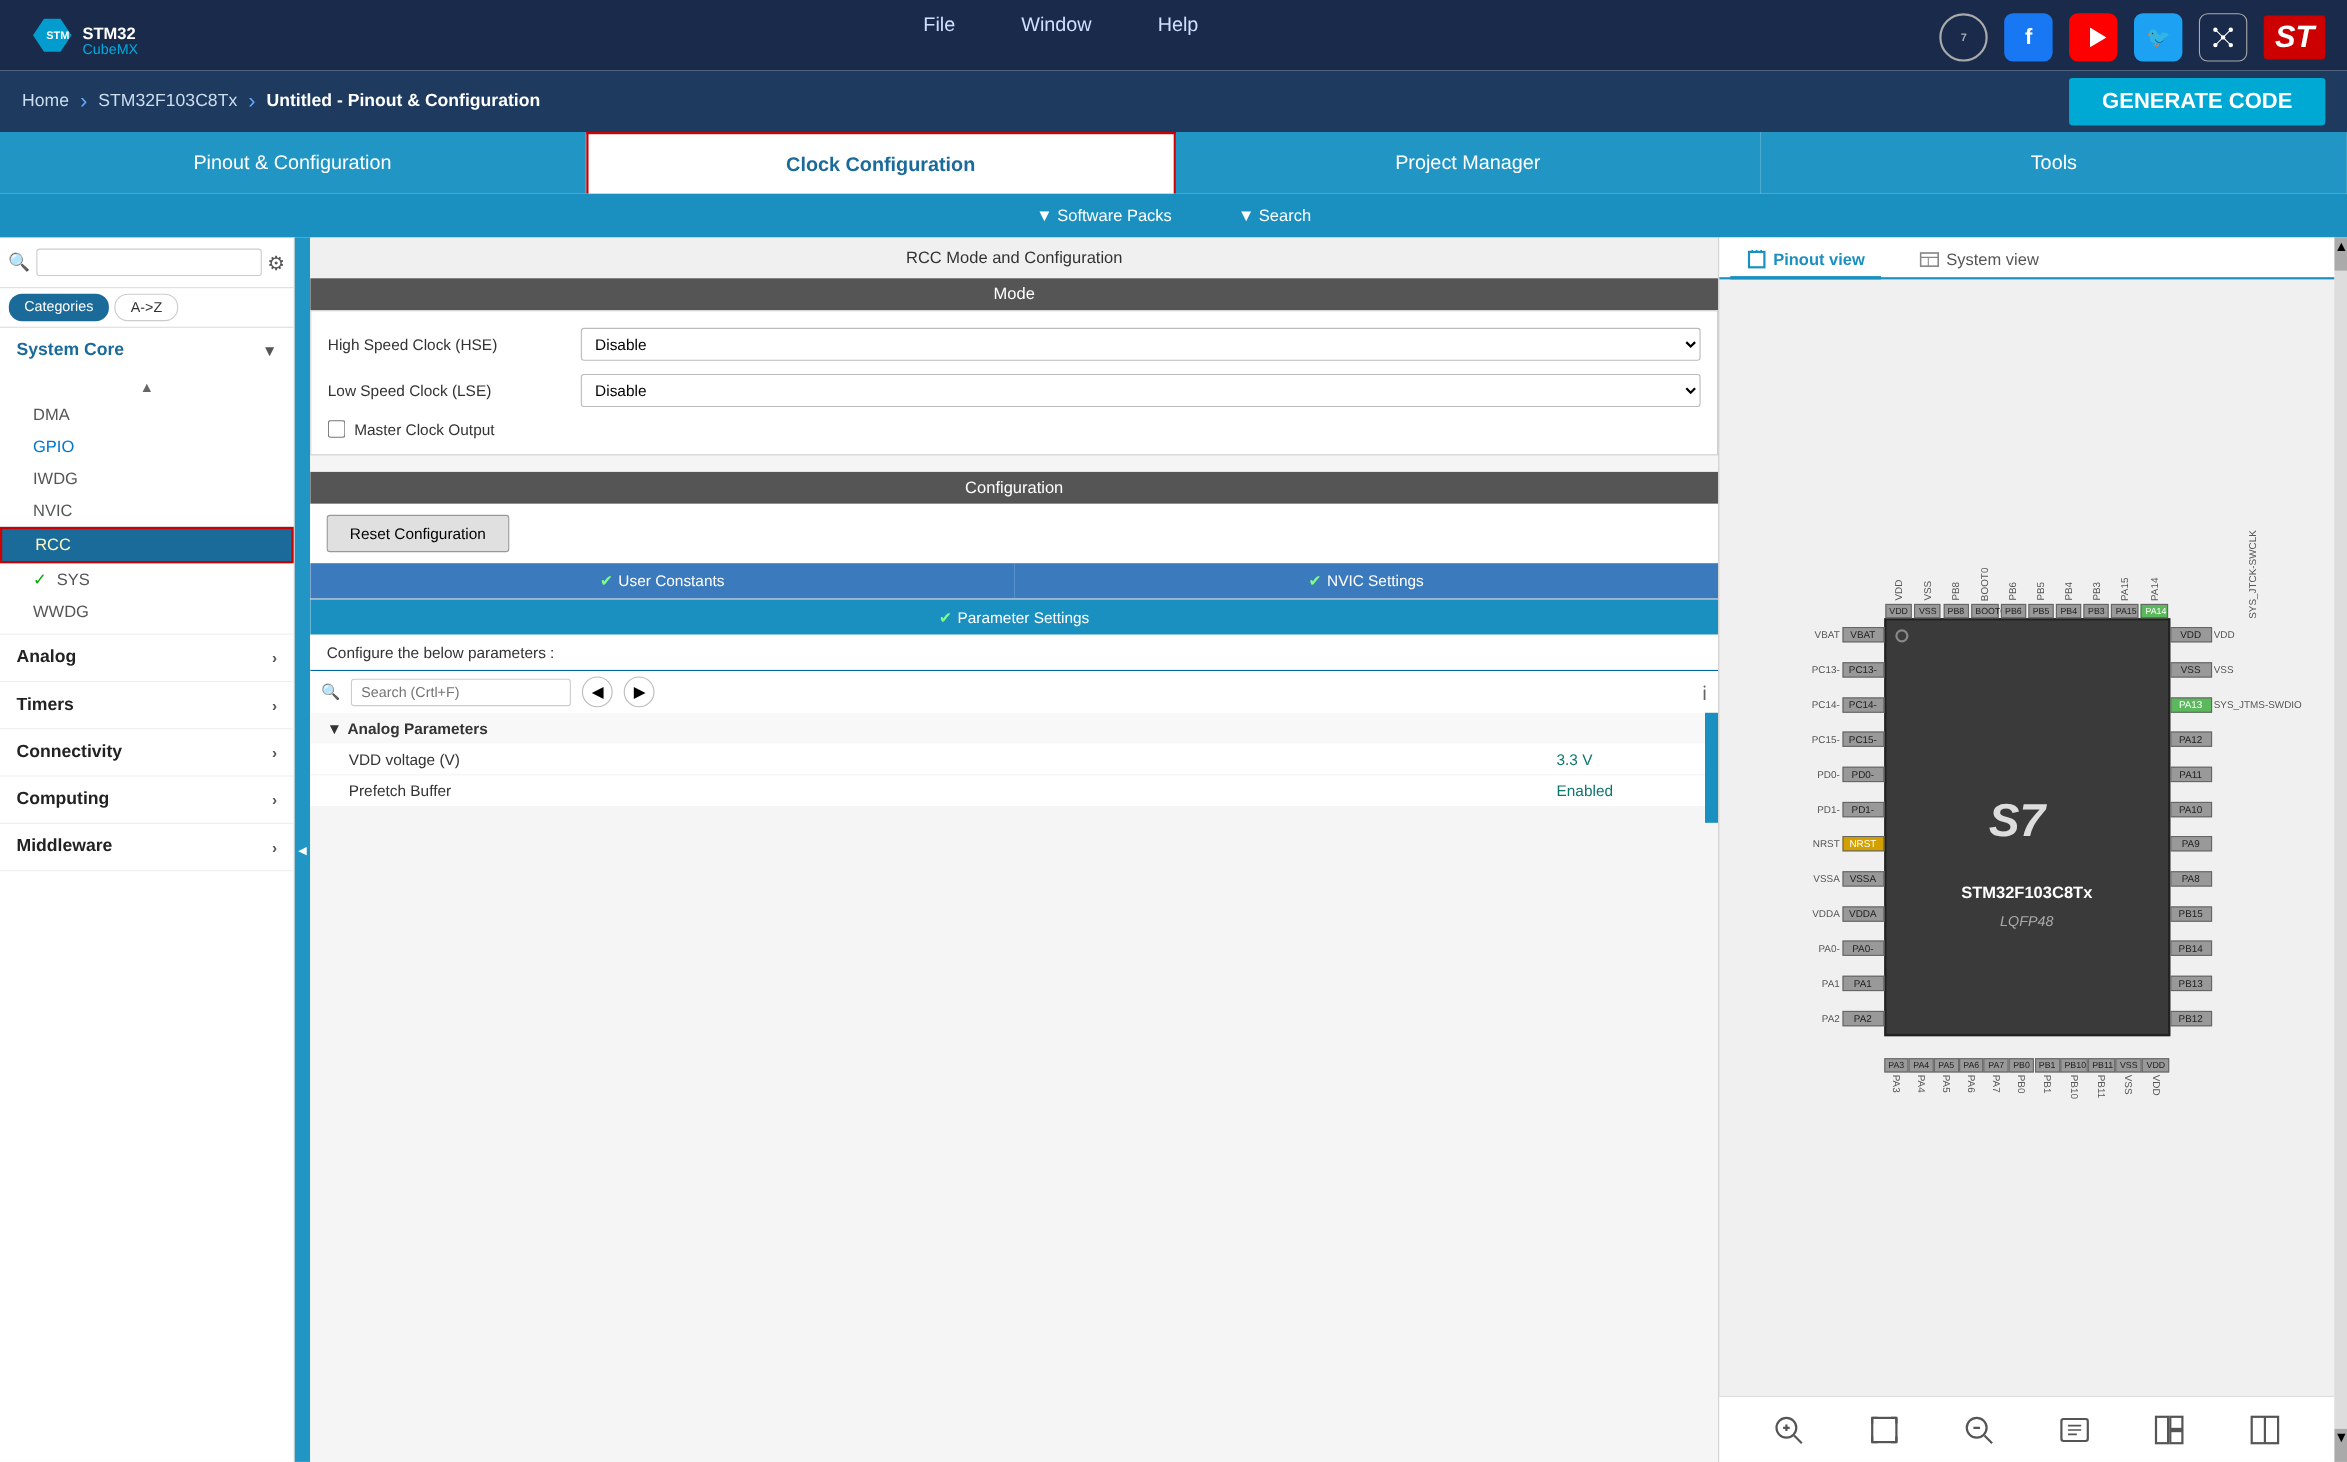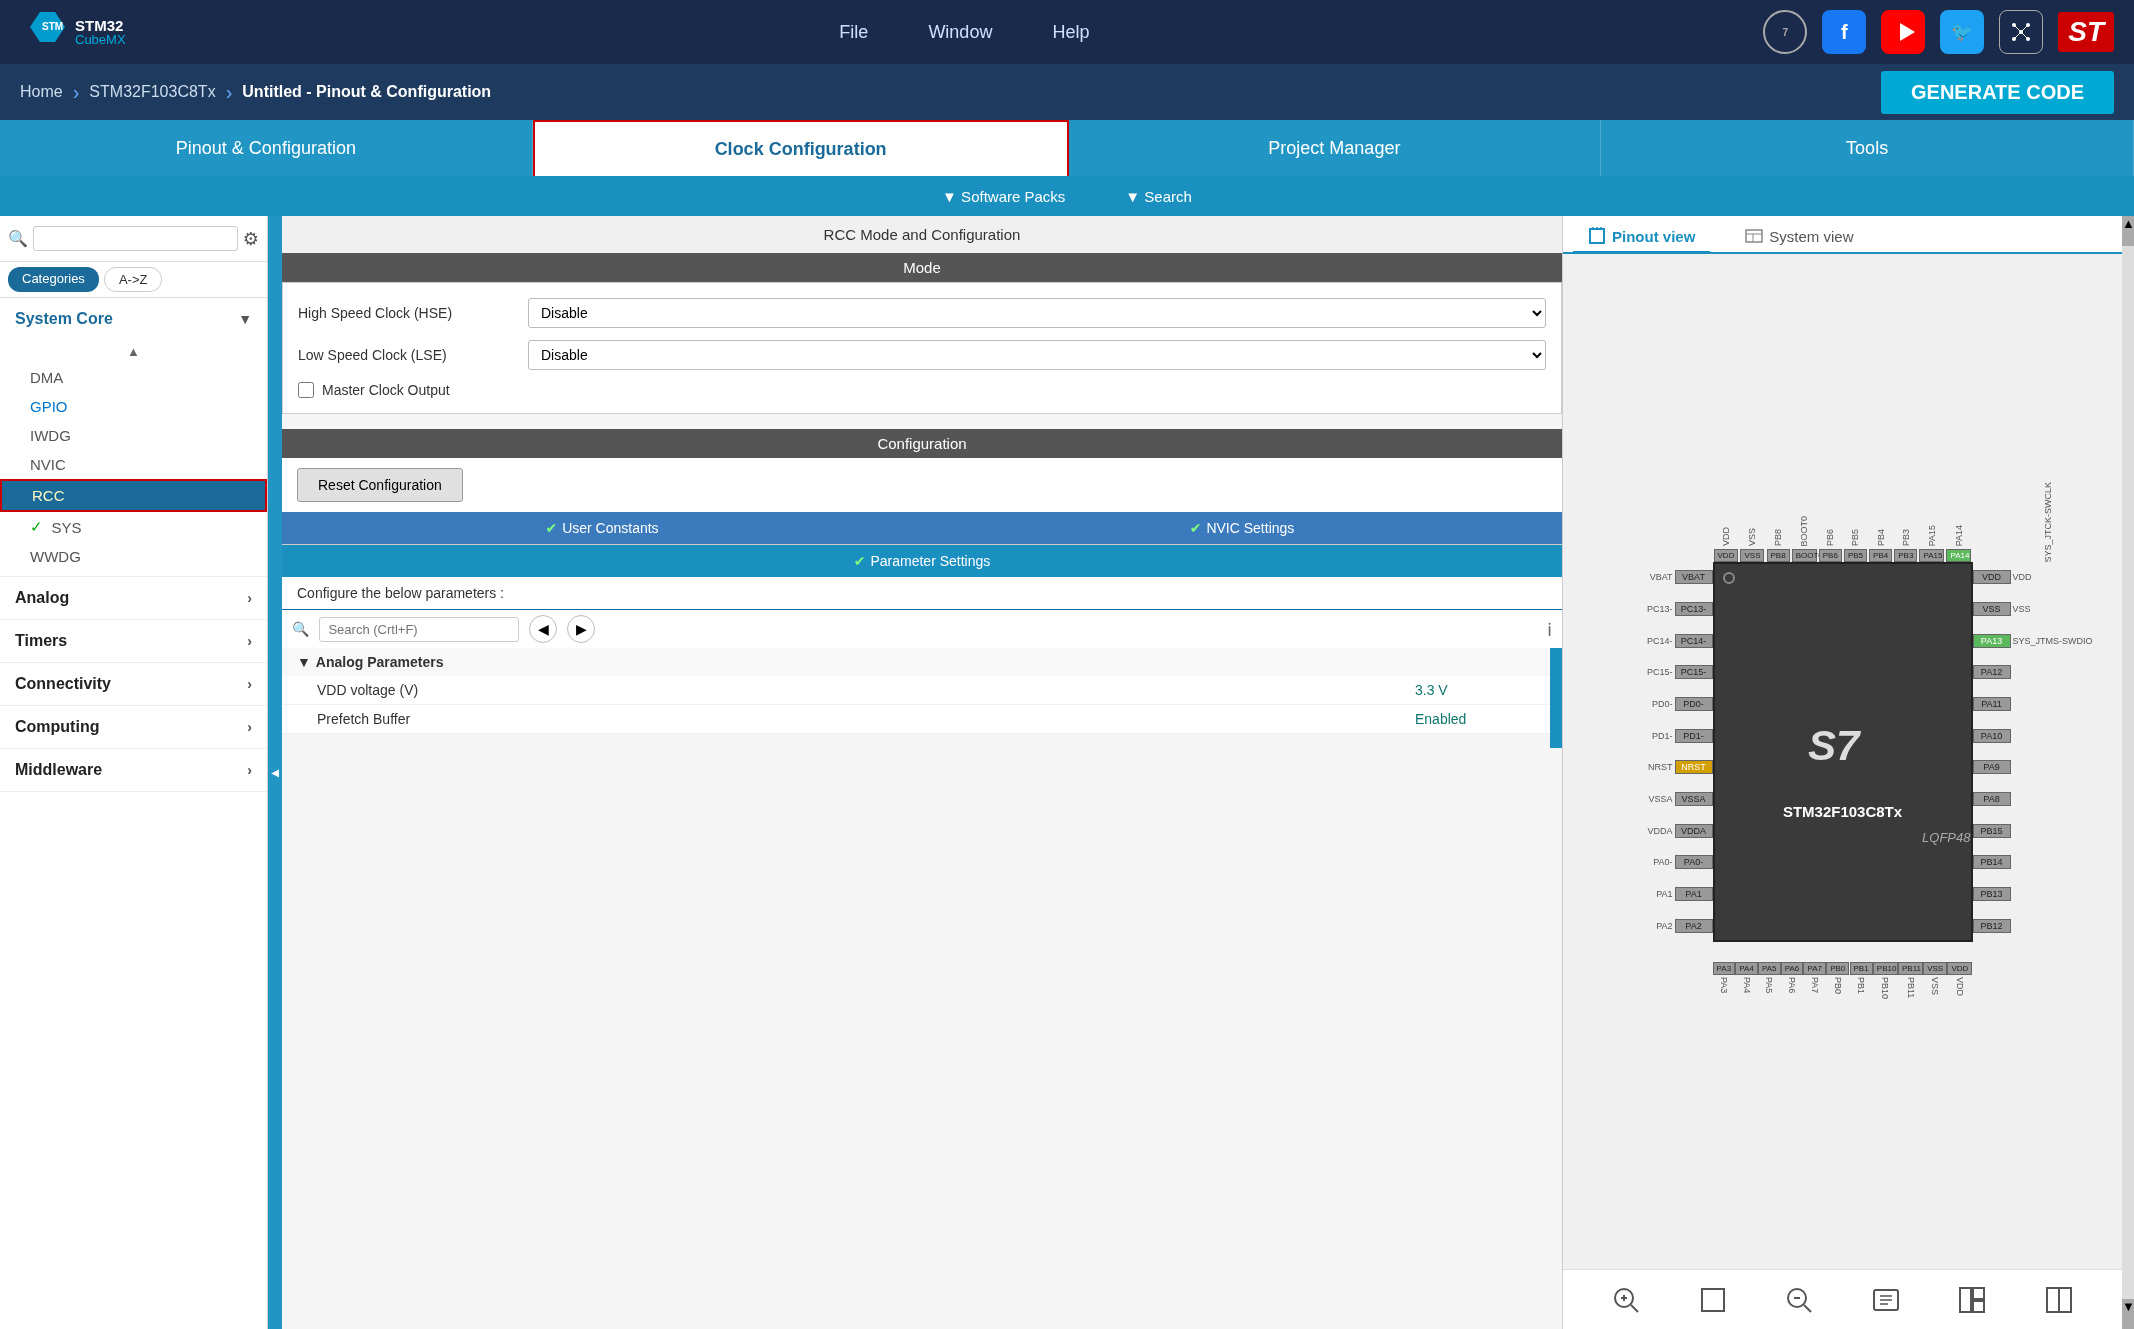--- a/index.html
+++ b/index.html
@@ -2,21 +2,21 @@
 <html><head>
   <meta charset="utf-8">
   <style>
     * { box-sizing: border-box; margin: 0; padding: 0; }
     body { font-family: 'Segoe UI', Arial, sans-serif; font-size: 13px; background: #f0f0f0; overflow: hidden; width: 2134px; height: 1329px; }
 
     
     .top-nav {
       background: #1a2a4a;
       display: flex;
-      align-items: center;
+      align-items: flex-start;
       height: 64px;
       padding: 12px 20px;
     }
     .logo-area {
       display: flex;
       align-items: center;
       margin-right: 40px;
     }
     .logo-stm {
       color: white;
@@ -549,21 +549,21 @@
       text-align: center;
       color: white;
       font-size: 15px;
       font-weight: bold;
     }
     .chip-subtitle {
       position: absolute;
       bottom: 95px;
       left: 0;
       right: 0;
-      text-align: right;
+      text-align: center;
       color: #aaa;
       font-size: 13px;
       font-style: italic;
     }
 
     .pins-left {
       position: absolute;
       top: 80px;
       left: 0;
       width: 110px;

